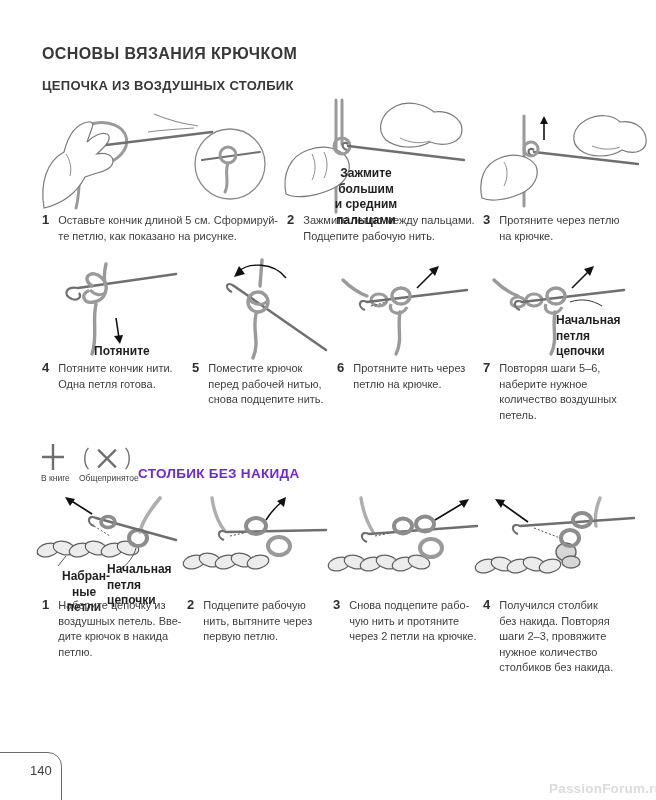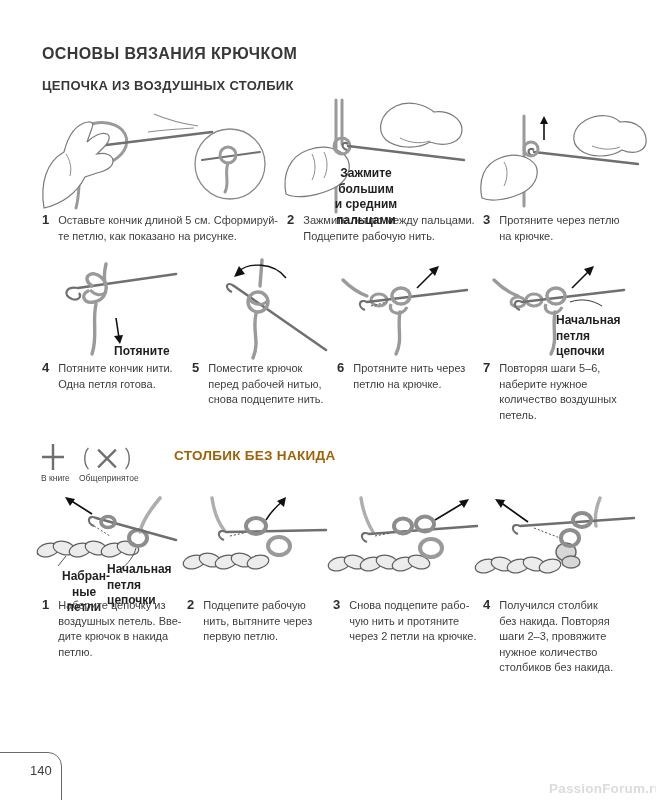--- a/index.html
+++ b/index.html
@@ -1,20 +1,20 @@
 <!DOCTYPE html>
 <html><head>
 <meta charset="utf-8">
 <style>
   html,body{margin:0;padding:0;background:#fff;}
   .page{position:relative;width:656px;height:800px;background:#ffffff;overflow:hidden;
         font-family:"Liberation Sans",sans-serif;color:#3e3e3e;}
   .h1{position:absolute;left:42px;top:45px;font-size:16px;font-weight:bold;color:#383838;letter-spacing:.4px;}
   .h2{position:absolute;left:42px;top:78px;font-size:13px;font-weight:bold;color:#383838;letter-spacing:.3px;}
-  .h2b{position:absolute;left:138px;top:448px;font-size:13.5px;font-weight:bold;color:#a16207;letter-spacing:.3px;margin-left:36px;}
+  .h2b{position:absolute;left:138px;top:466px;font-size:13.5px;font-weight:bold;color:#6d28d9;letter-spacing:.3px;}
   .step{position:absolute;display:flex;gap:9px;}
   .num{font-size:13px;font-weight:bold;color:#2e2e2e;line-height:1.15;}
   .txt{font-size:11px;line-height:1.42;white-space:pre-line;color:#3e3e3e;}
   .ann{position:absolute;font-size:12px;font-weight:bold;color:#1f1f1f;line-height:1.3;white-space:pre-line;}
   .symlabel{position:absolute;font-size:8.5px;color:#3e3e3e;}
   .ill{position:absolute;}
   .tab{position:absolute;left:-14px;top:752px;width:74px;height:70px;border:1.5px solid #6a6a6a;
        border-radius:0 14px 0 0;background:#fff;}
   .pageno{position:absolute;left:30px;top:763px;font-size:13px;color:#3e3e3e;}
   .wm{position:absolute;left:549px;top:781px;font-size:13.5px;font-weight:bold;color:#dcdcdc;
@@ -137,21 +137,21 @@
     <ellipse cx="72" cy="34" rx="9" ry="8" fill="none" stroke="#9a9a9a" stroke-width="3.4"></ellipse>
     <path d="M62,42 C58,52 74,55 78,45" stroke="#9a9a9a" fill="none" stroke-width="3.2"></path>
     <path d="M71,50 C68,66 74,78 67,92" stroke="#9a9a9a" fill="none" stroke-width="3.4" stroke-linecap="round"></path>
     <g>
       <path d="M88,26 L106,8" stroke="#111111" stroke-width="1.6"></path>
       <polygon points="110,4 100,7 106,14" fill="#111111"></polygon>
     </g>
     <path d="M118,44 C108,38 98,36 86,40" stroke="#333333" fill="none" stroke-width="1"></path>
   </svg>
 
-  <div class="ann" style="left:114px;top:344px">Потяните</div>
+  <div class="ann" style="left:94px;top:344px">Потяните</div>
   <div class="ann" style="left:556px;top:313px">Начальная
 петля
 цепочки</div>
 
   <div class="step" style="left:42px;top:361px">
     <span class="num">4</span>
     <span class="txt">Потяните кончик нити.
 Одна петля готова.</span>
   </div>
   <div class="step" style="left:192px;top:361px">

